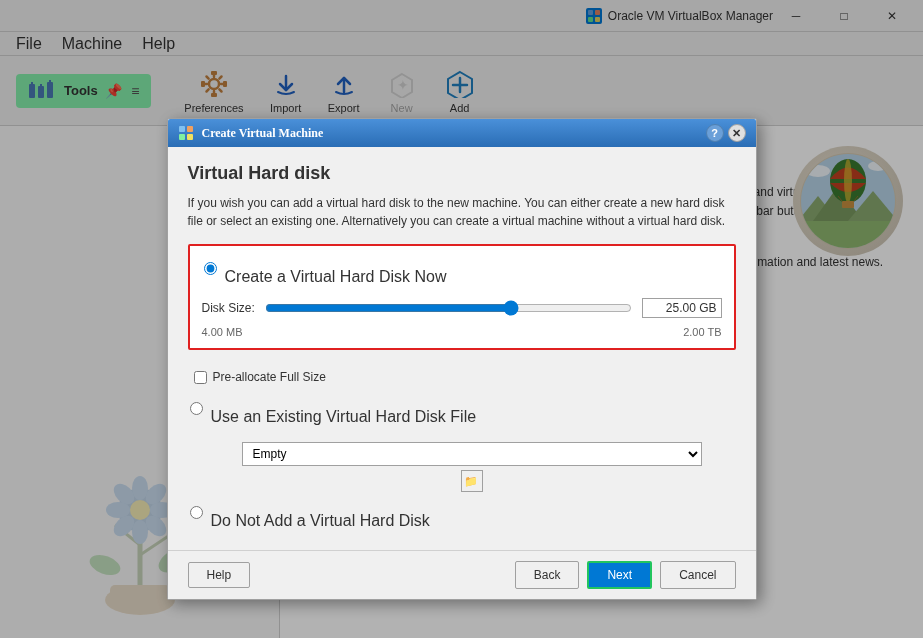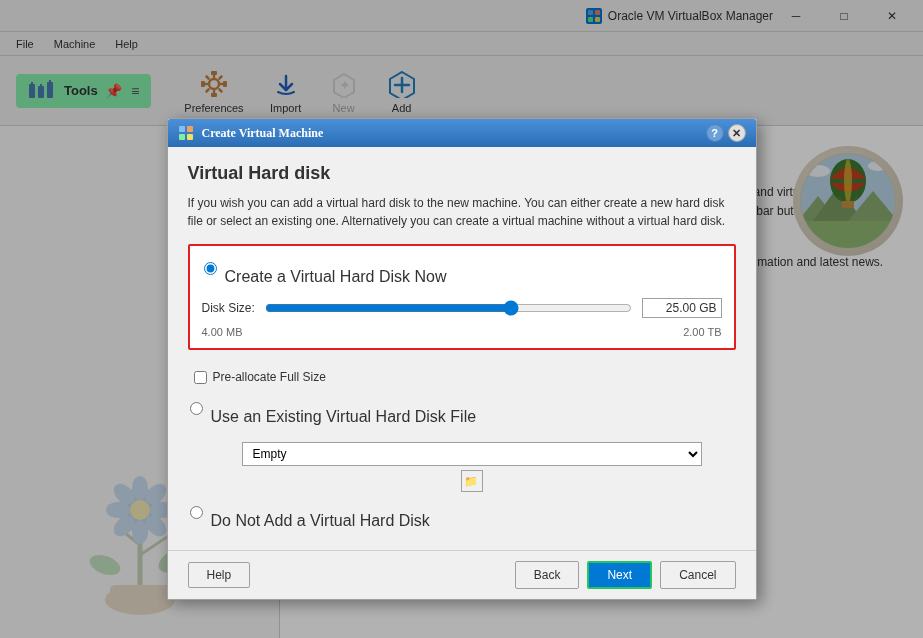--- a/index.html
+++ b/index.html
@@ -23,21 +23,21 @@
     
     .menu-bar {
       height: 24px;
       display: flex;
       align-items: center;
       padding: 0 8px;
       gap: 4px;
       background: #f0f0f0;
       border-bottom: 1px solid #d0d0d0;
     }
-    .menu-item { padding: 2px 8px; font-size: 11px; cursor: pointer; color: #333; }
+    .menu-item { padding: 2px 8px; font-size: 16px; cursor: pointer; color: #333; }
 
     
     .main-container { display: flex; flex-direction: column; height: calc(638px - 56px); }
 
     
     .toolbar {
       background: #f0f0f0;
       height: 70px;
       display: flex;
       align-items: center;
@@ -190,20 +190,30 @@
       <div class="toolbar-btn-icon">
         <svg width="28" height="28" viewBox="0 0 28 28">
           <path d="M14 20 L14 6" stroke="#2060c0" stroke-width="2.5" stroke-linecap="round"></path>
           <path d="M8 14 L14 20 L20 14" stroke="#2060c0" stroke-width="2.5" stroke-linecap="round" stroke-linejoin="round" fill="none"></path>
           <path d="M6 22 Q14 26 22 22" stroke="#2060c0" stroke-width="2" fill="none" stroke-linecap="round"></path>
         </svg>
       </div>
       <span class="toolbar-btn-label">Import</span>
     </div>
 
+    <div class="toolbar-btn">
+      <div class="toolbar-btn-icon">
+        <svg width="28" height="28" viewBox="0 0 28 28">
+          <path d="M14 8 L14 22" stroke="#2060c0" stroke-width="2.5" stroke-linecap="round"></path>
+          <path d="M8 14 L14 8 L20 14" stroke="#2060c0" stroke-width="2.5" stroke-linecap="round" stroke-linejoin="round" fill="none"></path>
+          <path d="M6 22 Q14 26 22 22" stroke="#2060c0" stroke-width="2" fill="none" stroke-linecap="round"></path>
+        </svg>
+      </div>
+      <span class="toolbar-btn-label">Export</span>
+    </div>
 
     <div class="toolbar-btn disabled">
       <div class="toolbar-btn-icon">
         <svg width="28" height="28" viewBox="0 0 28 28">
           <polygon points="14,4 24,10 24,22 14,28 4,22 4,10" fill="none" stroke="#aaa" stroke-width="2"></polygon>
           <text x="9" y="20" font-size="14" fill="#aaa">✦</text>
         </svg>
       </div>
       <span class="toolbar-btn-label">New</span>
     </div>

